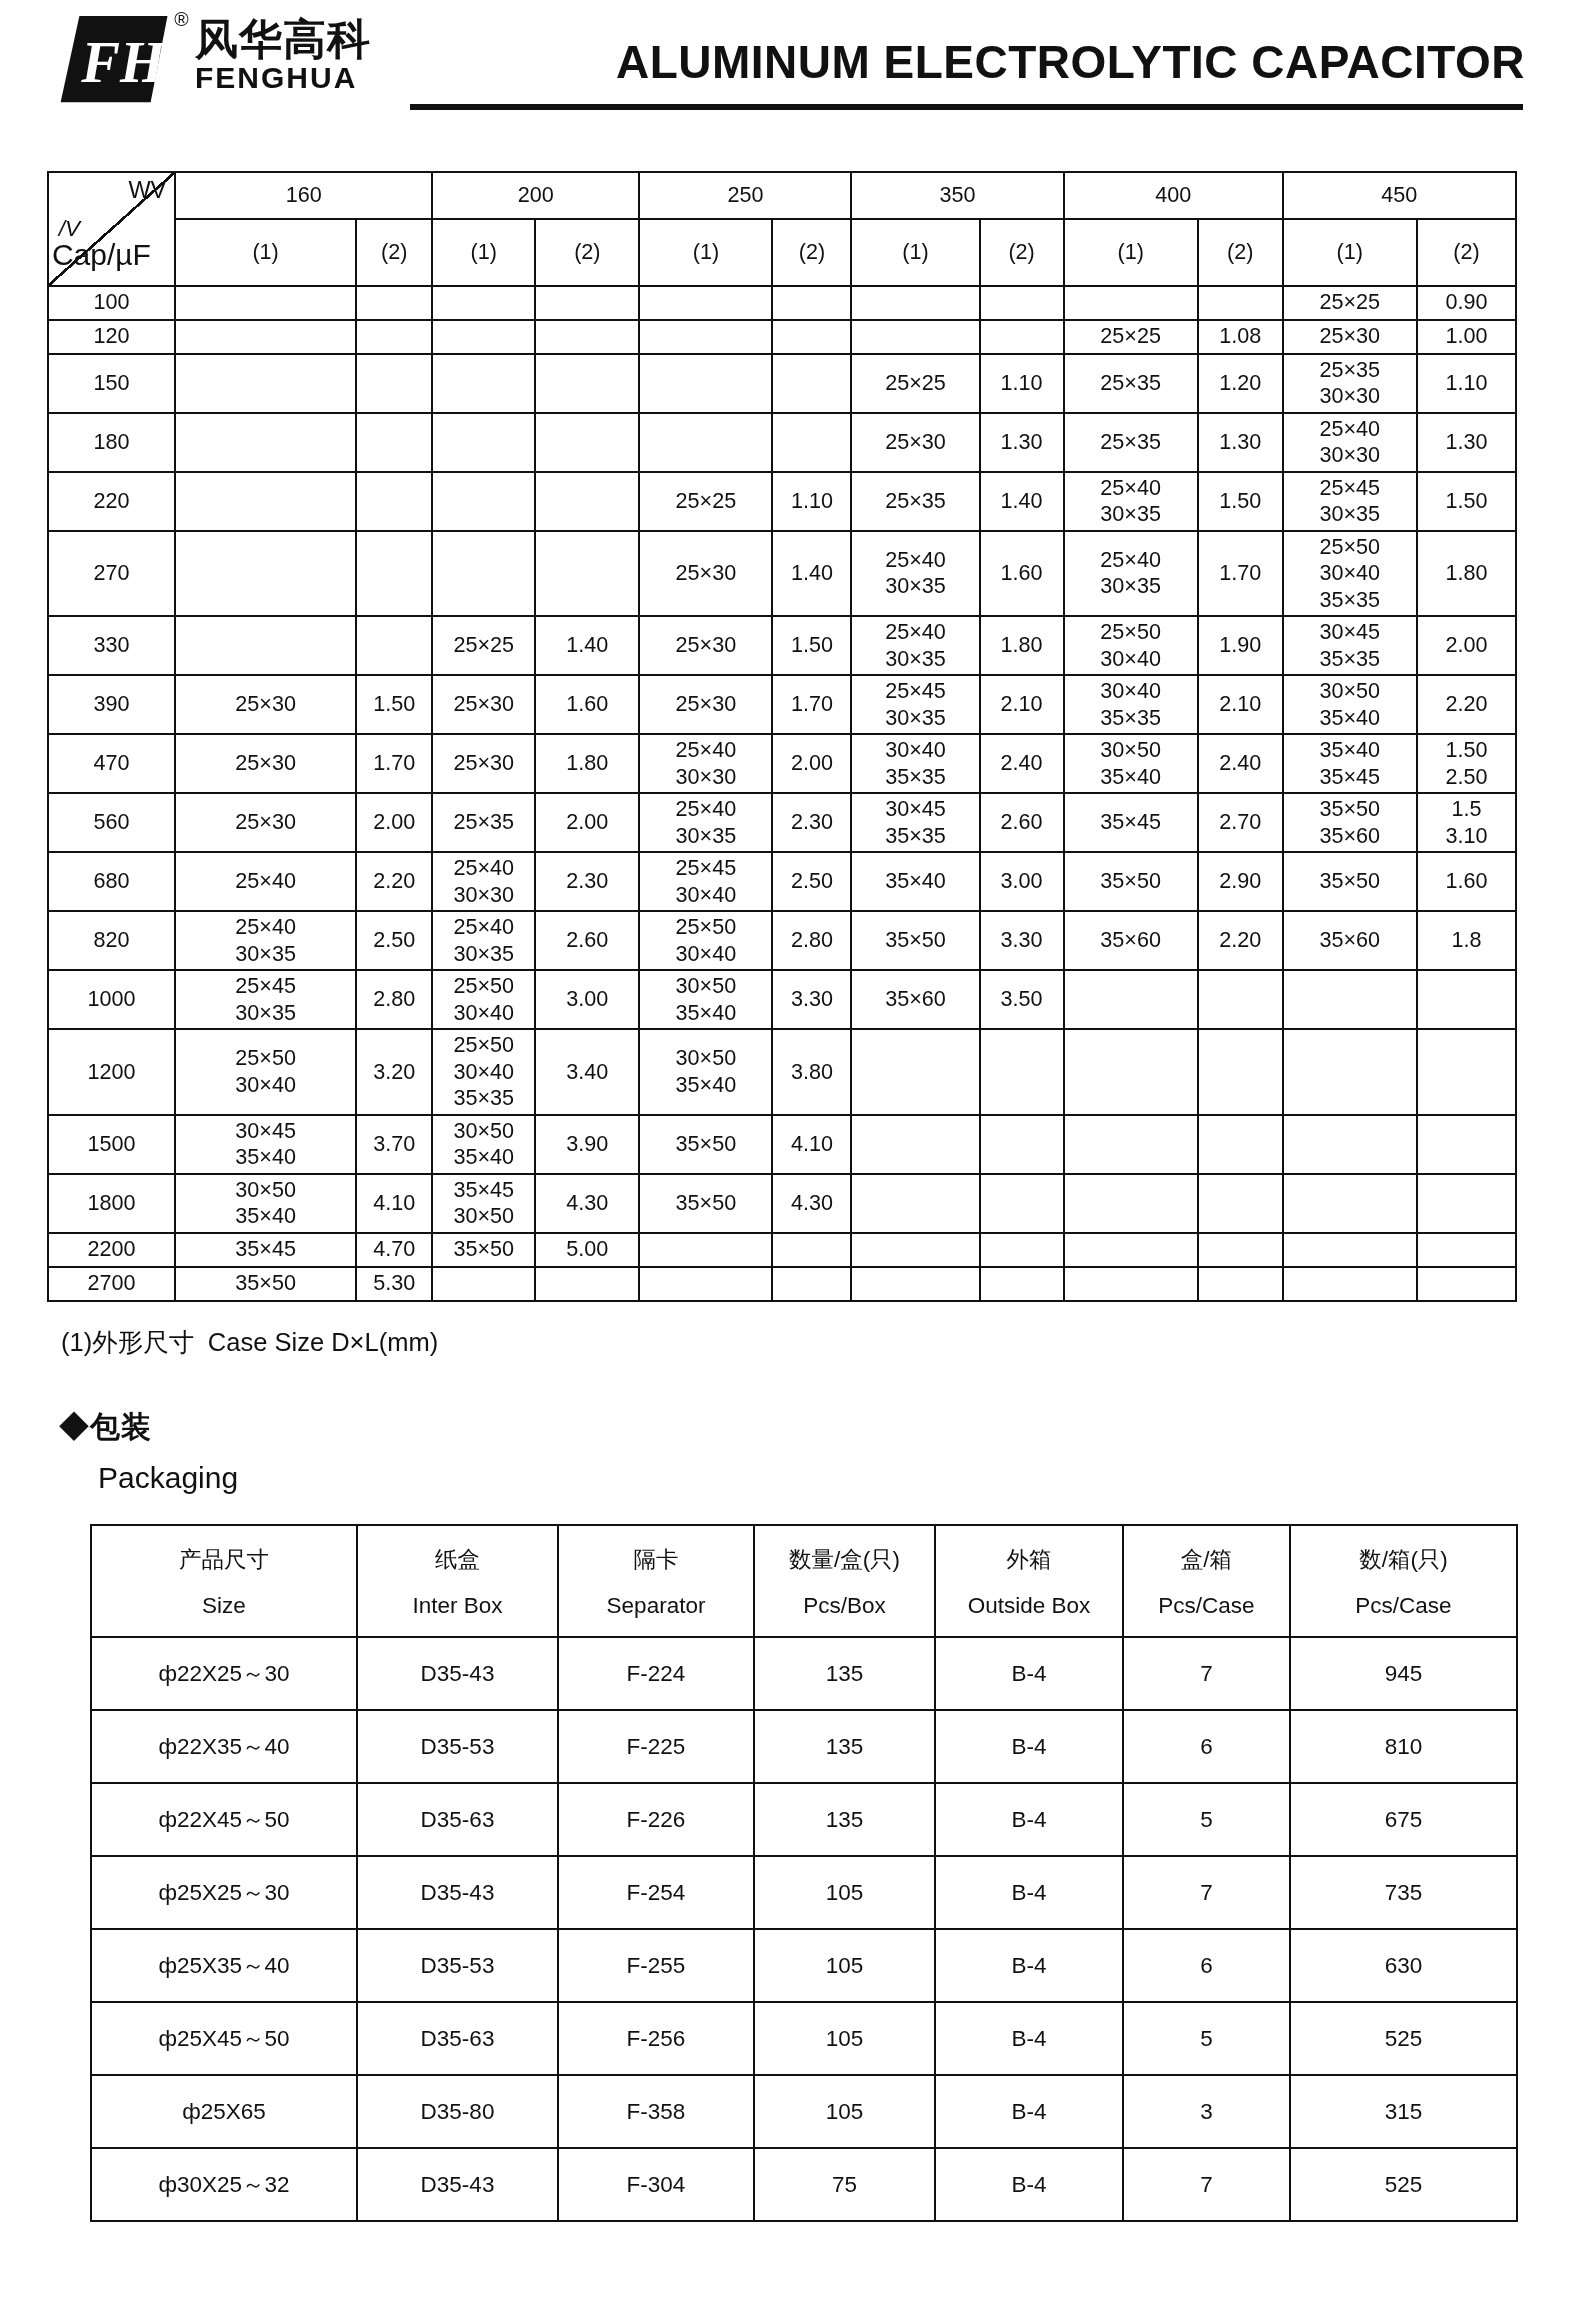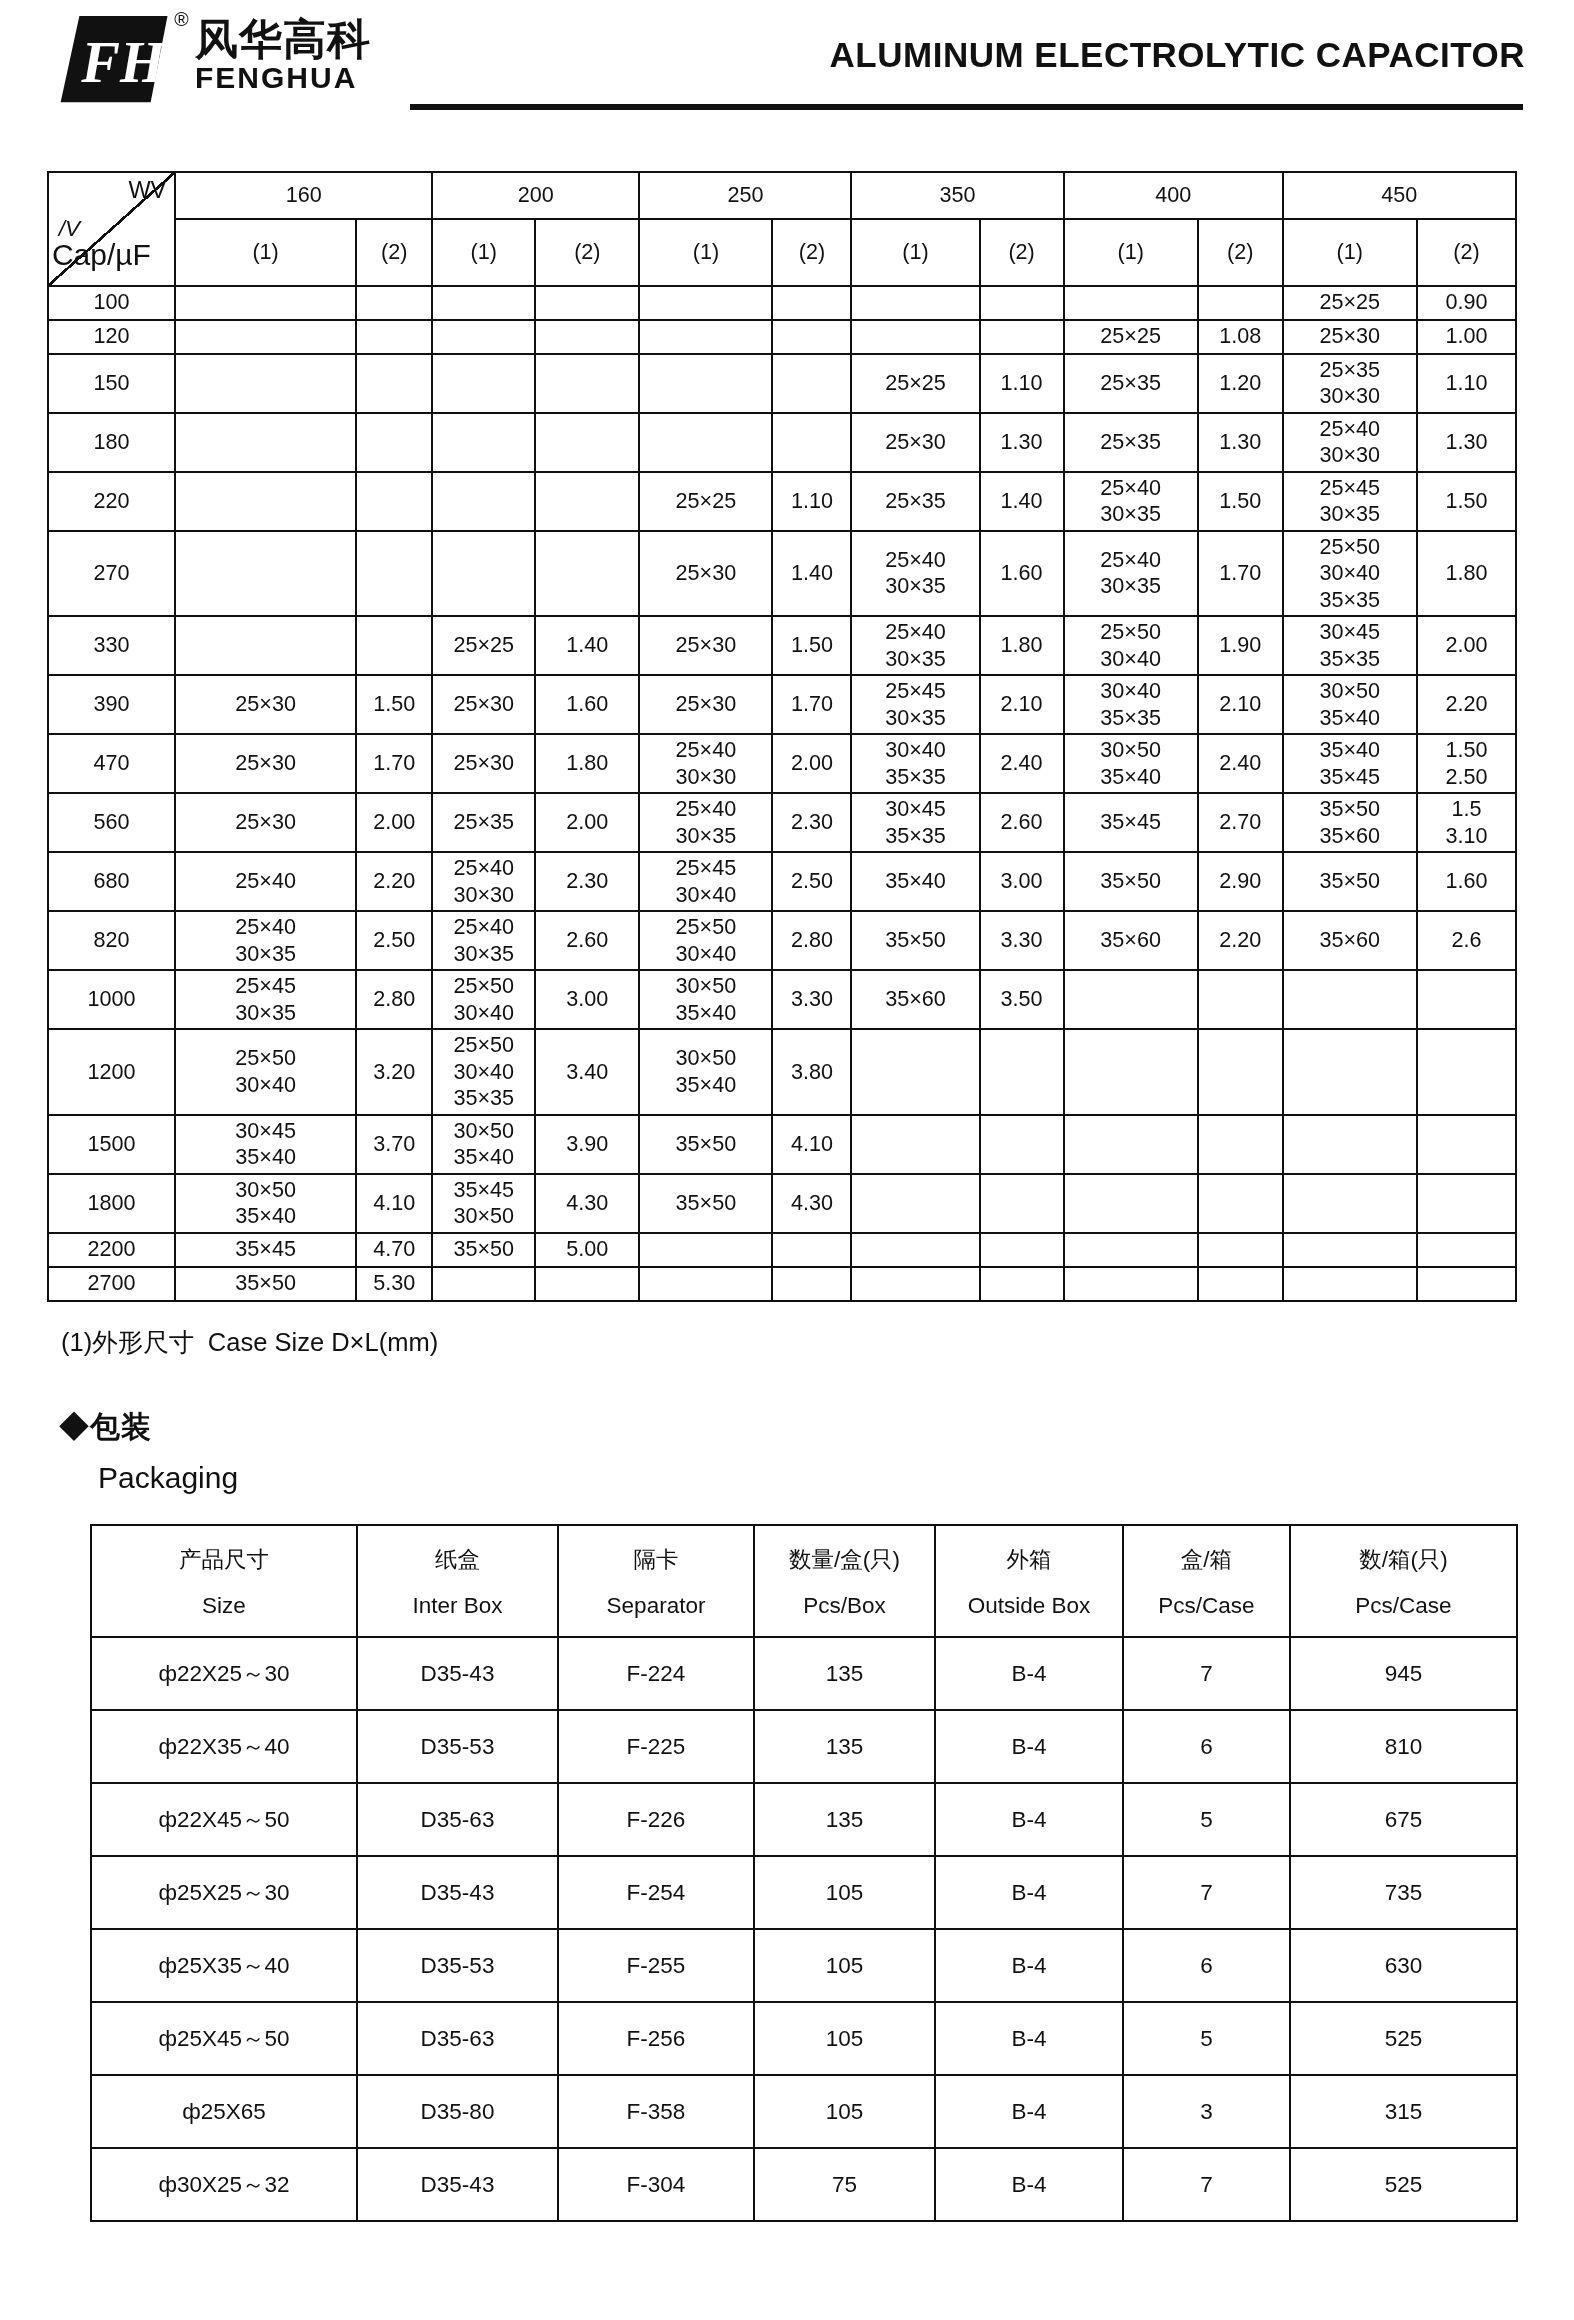--- a/index.html
+++ b/index.html
@@ -10,21 +10,21 @@
   }
   
   .header{display:flex;align-items:flex-start;padding:13.7px 49px 0 57px;height:102px;}
   .logo-block{width:353px;display:flex;align-items:flex-start;position:relative;flex:none;}
   .logo-mark-wrap{position:relative;width:116px;height:90px;flex:none;}
   .reg-mark{position:absolute;top:-5.9px;right:-15.7px;font-size:19.6px;}
   .logo-text{margin-left:22px;padding-top:3.9px;}
   .logo-zh{font-size:43px;font-weight:bold;letter-spacing:1px;line-height:43px;}
   .logo-en{font-size:30px;font-weight:bold;letter-spacing:2px;line-height:33px;}
   .title-block{flex:1;position:relative;height:102px;}
-  .page-title{margin:0;padding-top:21.6px;font-size:35px;font-weight:bold;text-align:right;letter-spacing:0.5px;white-space:nowrap;}
+  .page-title{margin:0;padding-top:21.6px;font-size:46px;font-weight:bold;text-align:right;letter-spacing:0.5px;white-space:nowrap;}
   .title-rule{position:absolute;left:0;right:2px;bottom:5.9px;height:5.9px;background:#111;}
   
   table{border-collapse:collapse;table-layout:fixed;}
   .mt{margin:55px 0 0 47px;width:1470px;border:2.9px solid #111;}
   .mt th,.mt td{border:2px solid #111;text-align:center;vertical-align:middle;
     font-size:21.6px;font-weight:normal;line-height:26.5px;padding:2px 2.9px;white-space:pre-line;}
   .mt thead tr:first-child th{height:41px;border-bottom:2.9px solid #111;}
   .mt thead tr:nth-child(2) th{height:61px;border-bottom:2.9px solid #111;}
   .mt tbody th,.mt tbody td{height:28px;}
   .corner{position:relative;padding:0;
@@ -331,21 +331,21 @@
 30×35</td>
         <td>2.60</td>
         <td>25×50
 30×40</td>
         <td>2.80</td>
         <td>35×50</td>
         <td>3.30</td>
         <td>35×60</td>
         <td>2.20</td>
         <td>35×60</td>
-        <td>2.6</td>
+        <td>1.8</td>
       </tr>
       <tr>
         <th>1000</th>
         <td>25×45
 30×35</td>
         <td>2.80</td>
         <td>25×50
 30×40</td>
         <td>3.00</td>
         <td>30×50

